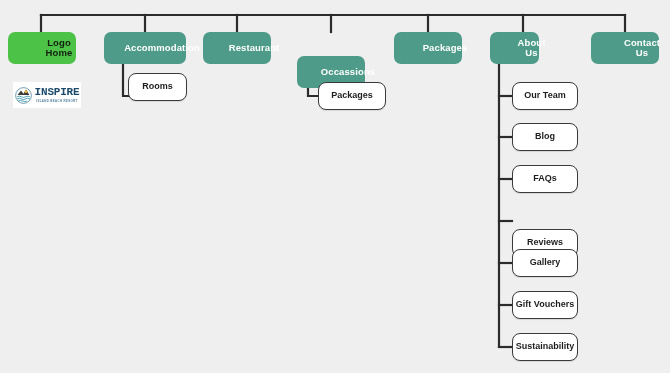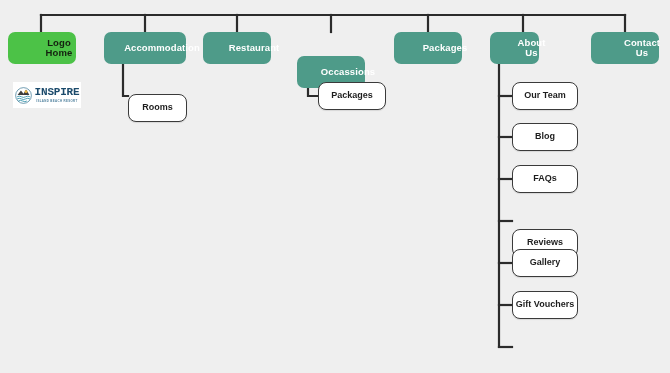--- a/index.html
+++ b/index.html
@@ -176,21 +176,21 @@
         <path d="M5 28 q5 -3 10 0 q5 3 10 0 q5 -3 10 0" stroke="#2e8fa8" stroke-width="2" fill="none"></path>
         <path d="M8 33 q5 -3 10 0 q5 3 10 0" stroke="#2e8fa8" stroke-width="2" fill="none"></path>
       </svg>
       <div class="logo-text">
         <span class="logo-word">INSPIRE</span>
         <span class="logo-sub">ISLAND BEACH RESORT</span>
       </div>
     </div>
   </div>
 
-  <div class="node child" style="left:128px; top:94px; width:59px;">
+  <div class="node child" style="left:128px; top:73px; width:59px;">
     <span>Rooms</span>
   </div>
 
   <div class="node child" style="left:318px; top:82px; width:68px;">
     <span>Packages</span>
   </div>
 
   <div class="node child" style="left:512px; top:82px; width:66px;">
     <span>Our Team</span>
   </div>
@@ -208,14 +208,17 @@
   </div>
 
   <div class="node child" style="left:512px; top:249px; width:66px;">
     <span>Gallery</span>
   </div>
 
   <div class="node child" style="left:512px; top:291px; width:66px;">
     <span>Gift Vouchers</span>
   </div>
 
+  <div class="node child" style="left:512px; top:333px; width:66px;">
+    <span>Sustainability</span>
+  </div>
 
 </div>
 
 </body></html>

